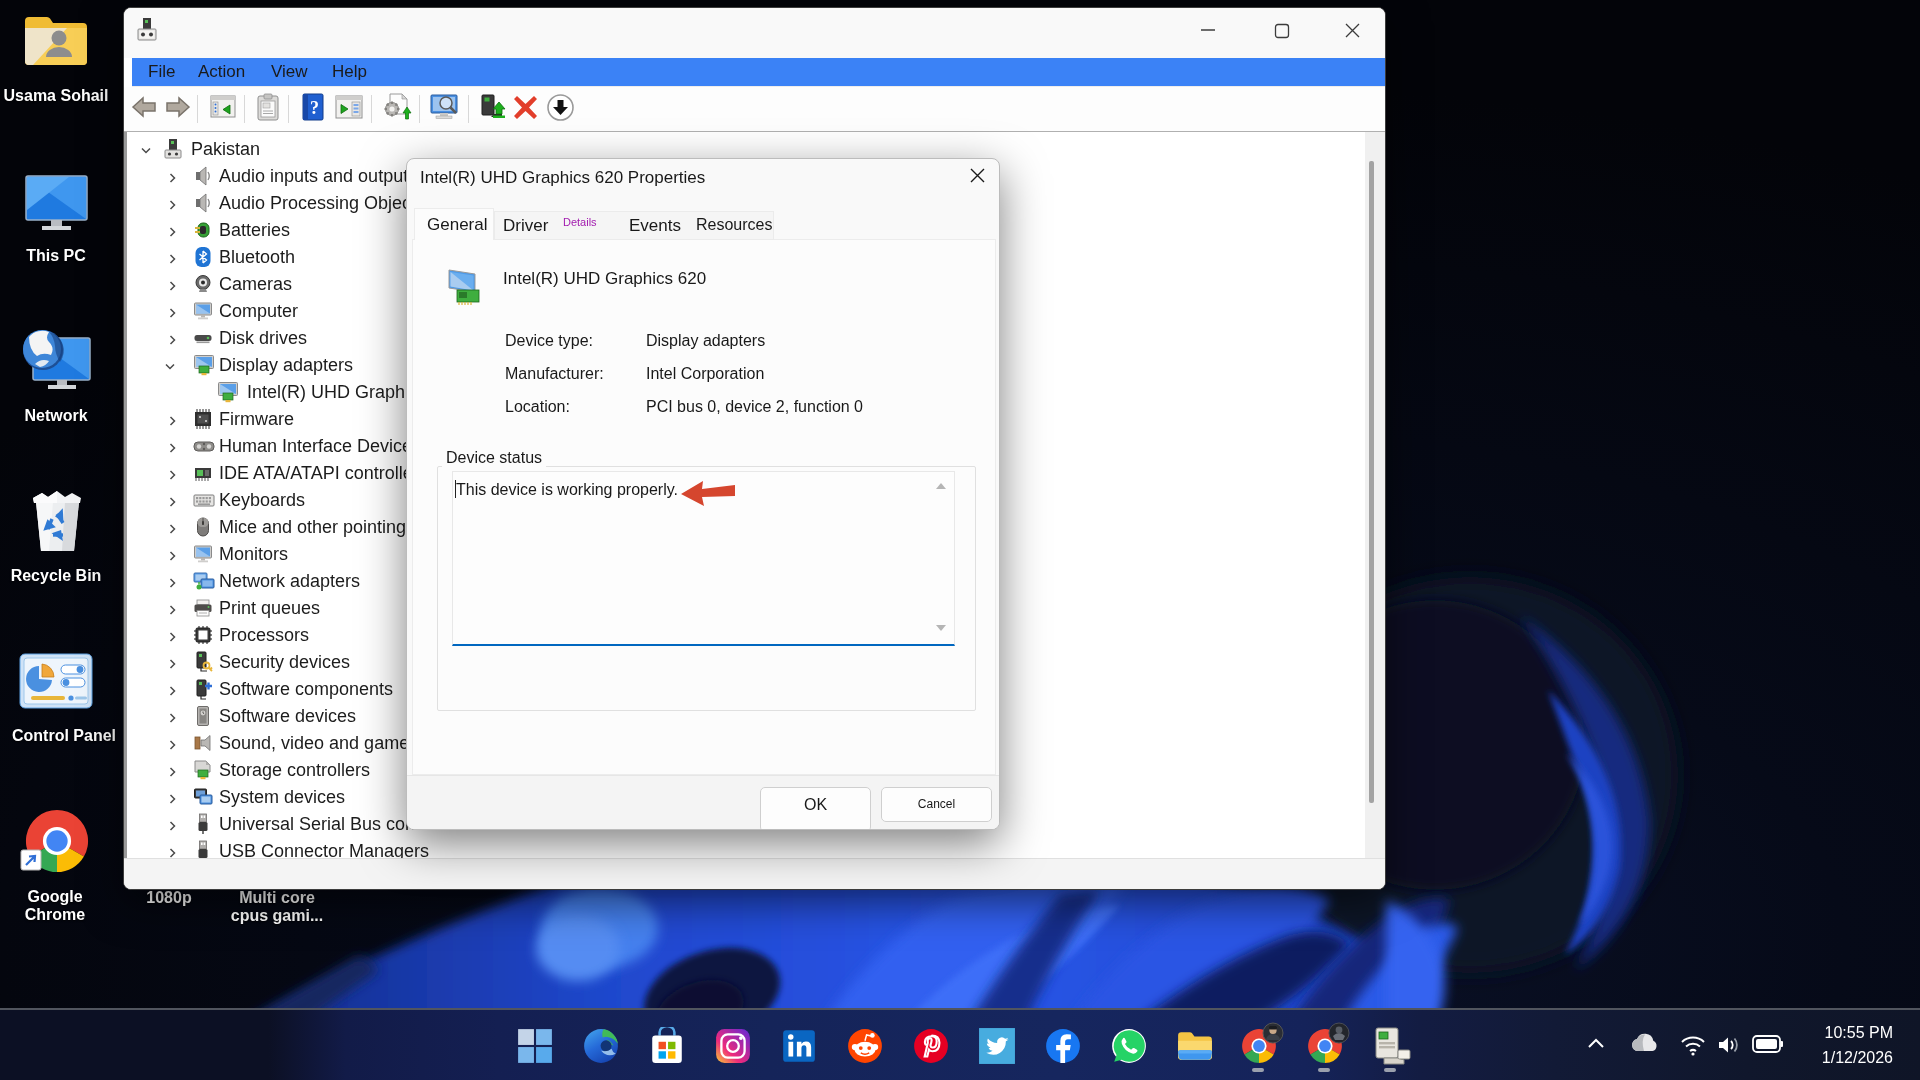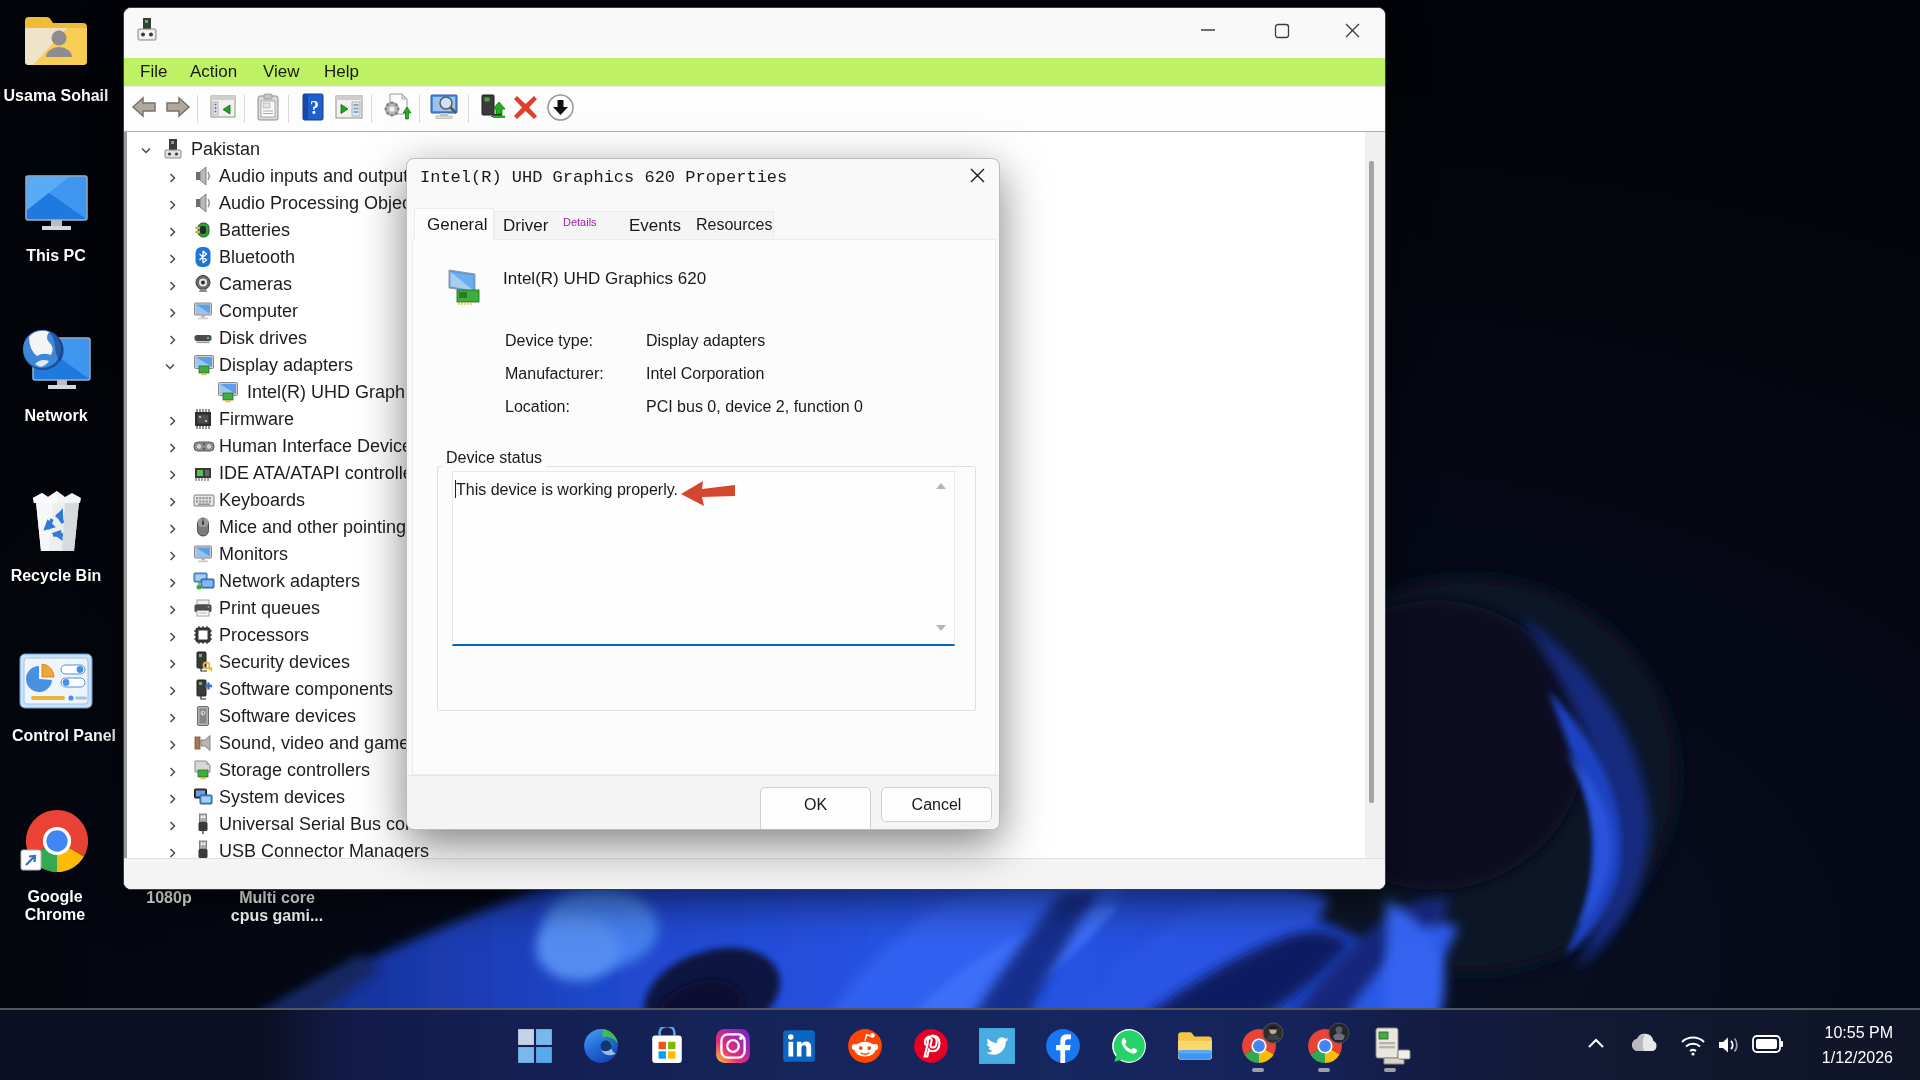--- a/index.html
+++ b/index.html
@@ -11,21 +11,21 @@
 
 .dlabel { position:absolute; color:#fff; font-size:16px; text-align:center;
   text-shadow:0 1px 2px rgba(0,0,0,.9); white-space:nowrap; transform:translateX(-50%);font-weight:bold; }
 
 
 #win { position:absolute; left:123px; top:7px; width:1263px; height:883px;
   background:#fff; border-radius:8px; box-shadow:0 12px 40px rgba(0,0,0,.55);
   overflow:hidden; border:1px solid #3c3c3c; }
 #titlebar { position:absolute; left:0; top:0; width:100%; height:50px; background:#f9f9f9; }
 #titletext { position:absolute; left:44px; top:14px; font-size:16px; color:#b91c1c;margin-top:38px; }
-#menubar { position:absolute; left:0; top:50px; width:100%; height:29px; background:#bef264; border-bottom:1px solid #ededed; }
+#menubar { position:absolute; left:8px; top:50px; width:100%; height:29px; background:#3b82f6; border-bottom:1px solid #ededed; }
 .menuitem { position:absolute; top:4px; font-size:17px; color:#1a1a1a; }
 #toolbar { position:absolute; left:0; top:79px; width:100%; height:45px; background:#fdfdfd;
   border-bottom:1px solid #b0b0b0; }
 .tsep { position:absolute; top:8px; width:1px; height:28px; background:#d8d8d8; }
 #treearea { position:absolute; left:0; top:124px; width:100%; height:726px; background:#fff;
   border-left:3px solid #9a9a9a; }
 #vtrack { position:absolute; left:1241px; top:124px; width:22px; height:726px; background:#f0f0f0; }
 #hscroll { position:absolute; left:0; top:850px; width:100%; height:33px; background:#f4f4f4;
   border-top:1px solid #e0e0e0; }
 .trow { position:absolute; left:0; width:100%; height:27px; white-space:nowrap; }
@@ -659,21 +659,21 @@
             <line x1="10" y1="18" x2="10" y2="21" stroke="#3a3a3a" stroke-width="1.4"></line>
           </svg>
     <span class="txt" style="position:absolute;left:95px;top:3px">USB Connector Managers</span>
   </div>
   </div>
   <div id="hscroll"></div>
   <div id="vscroll"></div>
 </div>
 
 <div id="dlg">
-  <div style="position:absolute;left:13px;top:9px;font-size:17px;color:#191919;font-family:Liberation Mono, monospace;">Intel(R) UHD Graphics 620 Properties</div>
+  <div style="position:absolute;left:13px;top:9px;font-size:17px;color:#191919;">Intel(R) UHD Graphics 620 Properties</div>
   <svg class="abs" style="left:562px;top:8px" width="17" height="17" viewBox="0 0 17 17">
         <path d="M2,2 L15,15 M15,2 L2,15" stroke="#1a1a1a" stroke-width="1.4"></path>
       </svg>
 
   <div class="abs" style="left:5px;top:80px;width:584px;height:536px;background:#fcfcfc;border:1px solid #ececec;"></div>
 
   <div class="abs" style="left:87px;top:52px;width:280px;height:29px;background:#f5f5f5;border:1px solid #ebebeb;"></div>
   <div class="abs" style="left:7px;top:49px;width:80px;height:32px;background:#fcfcfc;border:1px solid #ececec;border-bottom:none;"></div>
   <div class="abs" style="left:20px;top:56px;font-size:17px;color:#191919;">General</div>
   <div class="abs" style="left:96px;top:57px;font-size:17px;color:#191919;">Driver</div>
@@ -715,21 +715,21 @@
   <svg class="abs" style="left:527px;top:464px" width="14" height="10" viewBox="0 0 14 10">
         <path d="M2,2 L12,2 L7,8 Z" fill="#b5b5b5"></path>
       </svg>
 
   <svg class="abs" style="left:272px;top:316px" width="58" height="36" viewBox="0 0 58 36">
     <path d="M2,19 L24,6 L23,14 L56,10 L56,21 L23,22 L25,31 Z" fill="#d5462e"></path>
   </svg>
 
   <div class="abs" style="left:0;top:616px;width:594px;height:56px;background:#f4f4f4;border-top:1px solid #e6e6e6;"></div>
   <div class="abs" style="left:353px;top:628px;width:111px;height:45px;background:#fdfdfd;border:1px solid #cfcfcf;border-radius:5px;font-size:16px;color:#191919;text-align:center;line-height:33px;">OK</div>
-  <div class="abs" style="left:474px;top:628px;width:111px;height:35px;background:#fdfdfd;border:1px solid #cfcfcf;border-radius:5px;font-size:16px;color:#191919;text-align:center;line-height:33px;">Cancel</div>
+  <div class="abs" style="left:474px;top:628px;width:111px;height:35px;background:#fdfdfd;border:1px solid #cfcfcf;border-radius:5px;font-size:12px;color:#191919;text-align:center;line-height:33px;">Cancel</div>
 </div>
 
 <div id="taskbar"></div>
 
 <svg class="tbicon" style="left:516px" viewBox="0 0 36 36">
       <rect x="2" y="2" width="15" height="15" fill="#c4d4e8"></rect>
       <rect x="19" y="2" width="15" height="15" fill="#7ab7ec"></rect>
       <rect x="2" y="19" width="15" height="15" fill="#7ab7ec"></rect>
       <rect x="19" y="19" width="15" height="15" fill="#58aaec"></rect>
     </svg>

